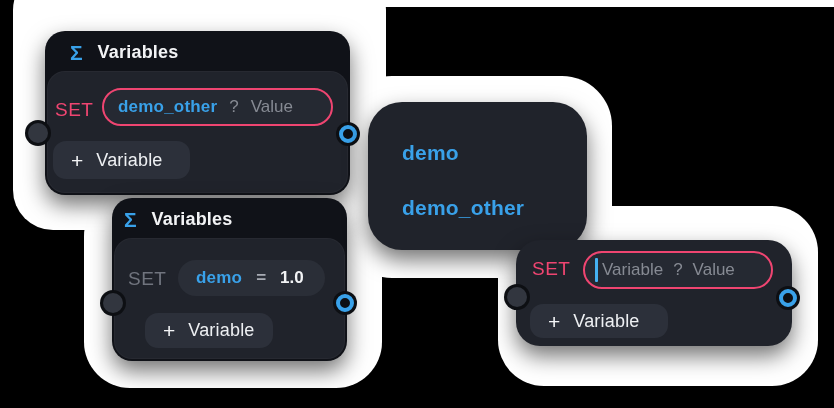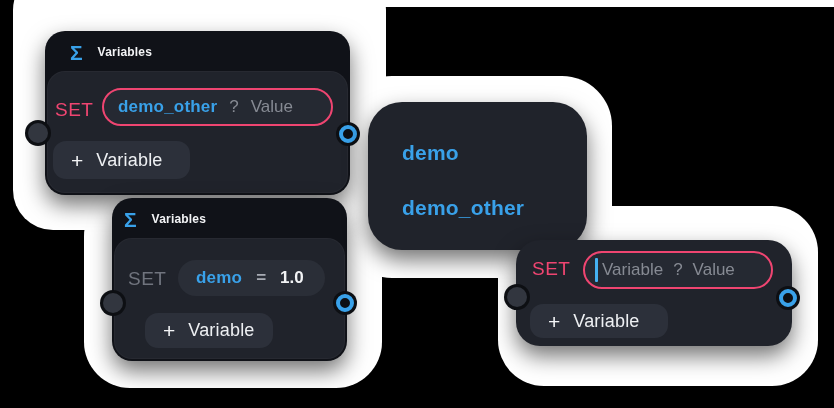--- a/index.html
+++ b/index.html
@@ -13,21 +13,21 @@
   
   .node{
     position:absolute;background:#101218;border-radius:20px;z-index:2;
     box-shadow:0 10px 22px rgba(0,0,0,.55);
   }
   .node-header{
     position:absolute;top:0;left:0;right:0;height:42px;
     display:flex;align-items:center;gap:15px;
   }
   .sigma{color:#39a1e9;font-size:21px;font-weight:700;line-height:1;}
-  .node-title{color:#f2f3f5;font-size:12px;font-weight:700;letter-spacing:.2px;}
+  .node-title{color:#f2f3f5;font-size:18px;font-weight:700;letter-spacing:.2px;}
   .node-body{
     position:absolute;left:2px;right:2px;top:40px;bottom:2px;
     background:#20232b;border-radius:18px;border:1px solid rgba(255,255,255,.03);
   }
   .plain-node{background:#20232b;border-radius:24px;}
   .set-label{position:absolute;font-size:19px;font-weight:400;letter-spacing:.5px;z-index:3;}
   .set-pink{color:#ef4571;}
   .set-gray{color:#70747e;}
   .var-input{
     position:absolute;height:38px;box-sizing:border-box;z-index:3;

